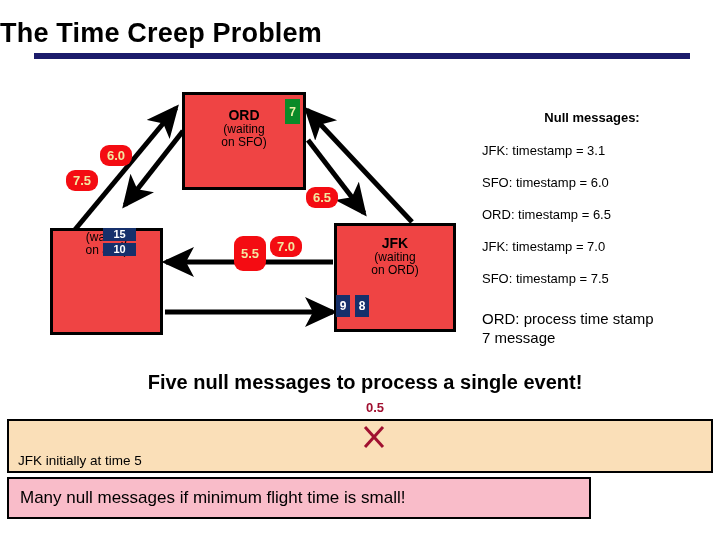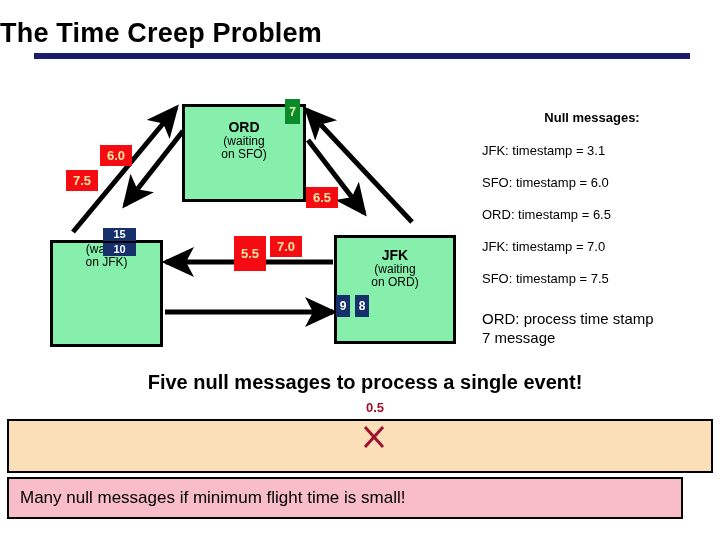--- a/index.html
+++ b/index.html
@@ -33,25 +33,24 @@
     left: 34px;
     top: 53px;
     width: 656px;
     height: 6px;
     background: #1b1b6b;
   }
 
   
   .node-box {
     position: absolute;
-    background: #86efac;
+    background: #ef4444;
     border: 3px solid #000000;
     box-sizing: border-box;
     z-index: 4;
-    margin-top: 12px;
   }
   .node-title {
     text-align: center;
     font-size: 14px;
     font-weight: bold;
   }
   .node-sub {
     text-align: center;
     font-size: 12px;
     line-height: 1.12;
@@ -69,21 +68,21 @@
     position: absolute;
     display: flex;
     align-items: center;
     justify-content: center;
     font-size: 13px;
     font-weight: bold;
     line-height: 1;
     z-index: 6;
     box-sizing: border-box;
   }
-  .badge-red   { background: #f40c12; color: #f3e7a0; }
+  .badge-red   { background: #f40c12; color: #f3e7a0; border-radius: 9px; }
   .badge-green { background: #0a8a28; color: #eef2a8; }
   .badge-blue  { background: #16306b; color: #ffffff; }
 
   #badge-60  { left: 100px; top: 145px; width: 32px; height: 21px; }
   #badge-75  { left: 66px;  top: 170px; width: 32px; height: 21px; }
   #badge-65  { left: 306px; top: 187px; width: 32px; height: 21px; }
   #badge-7   { left: 285px; top: 99px;  width: 15px; height: 25px; font-size: 12px; }
   #badge-55  { left: 234px; top: 236px; width: 32px; height: 35px; }
   #badge-70  { left: 270px; top: 236px; width: 32px; height: 21px; }
   #badge-15  { left: 103px; top: 228px; width: 33px; height: 13px; font-size: 11px; }
@@ -176,21 +175,21 @@
     top: 425px;
     width: 22px;
     height: 24px;
     z-index: 9;
   }
 
   #pink-box {
     position: absolute;
     left: 7px;
     top: 477px;
-    width: 676px;
+    width: 584px;
     height: 42px;
     background: #f9bcc9;
     border: 2px solid #000000;
     box-sizing: border-box;
   }
   #pink-text {
     position: absolute;
     left: 11px;
     top: 9px;
     font-size: 17px;
@@ -268,20 +267,21 @@
   <div class="null-line">SFO: timestamp = 6.0</div>
   <div class="null-line">ORD: timestamp = 6.5</div>
   <div class="null-line">JFK: timestamp = 7.0</div>
   <div class="null-line">SFO: timestamp = 7.5</div>
   <div class="null-line big">ORD: process time stamp 7 message</div>
 </div>
 
 <div id="five-null">Five null messages to process a single event!</div>
 
 <div id="assume-box">
+  <div class="assume-line" id="assume-line-2">JFK initially at time 5</div>
 </div>
 
 <div id="annot-05">0.5</div>
 <svg id="strike-x" viewBox="0 0 22 24">
   <line x1="2" y1="2" x2="20" y2="22" stroke="#a01030" stroke-width="3"></line>
   <line x1="20" y1="2" x2="2" y2="22" stroke="#a01030" stroke-width="3"></line>
 </svg>
 
 <div id="pink-box">
   <div id="pink-text">Many null messages if minimum flight time is small!</div>

